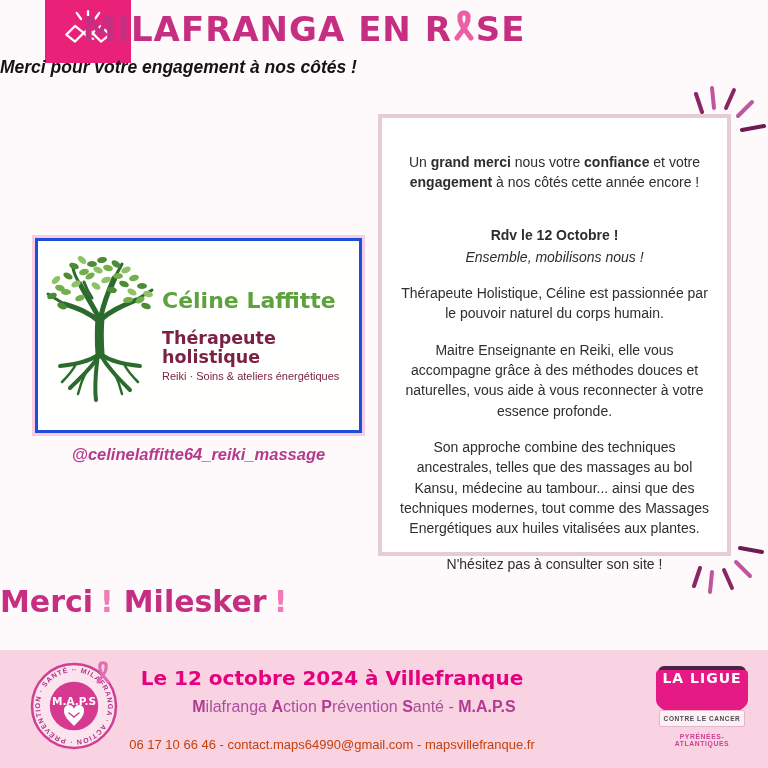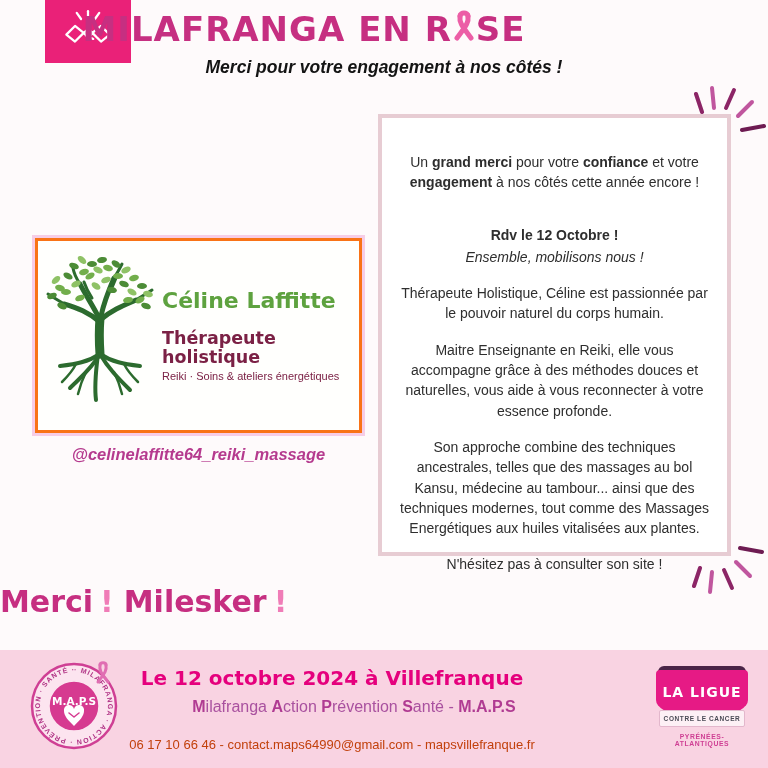--- a/index.html
+++ b/index.html
@@ -12,40 +12,40 @@
 
   
   .badge{left:45px;top:0;width:86px;height:63px;background:#ea2178;
     display:flex;align-items:center;justify-content:center;}
 
   
   .title-row{left:0;top:8px;width:608px;text-align:center;
     font-family:"DejaVu Sans",sans-serif;font-weight:bold;
     font-size:34px;letter-spacing:1px;color:#c62f81;white-space:nowrap;}
   .title-row .ribbon{display:inline-block;vertical-align:-7px;margin:0 -1px;}
-  .subtitle{left:0;top:57px;width:768px;text-align:center;
+  .subtitle{left:0;top:57px;width:768px;text-align:left;
     font-style:italic;font-weight:bold;font-size:17.5px;color:#141414;}
 
   
   .msg-box{left:378px;top:114px;width:353px;height:442px;background:#ffffff;
     border:4px solid #e7ccd3;box-sizing:border-box;
     padding:34px 16px 10px 16px;text-align:center;
     font-size:14px;line-height:1.45;color:#2e2e2e;}
   .msg-box p{margin:0 0 16px 0;}
   .msg-box .tight{margin-bottom:2px;margin-top:32px;}
   .bold{font-weight:bold;}
   .italic{font-style:italic;}
 
   
   .sparkle-top{left:694px;top:82px;}
   .sparkle-bottom{left:692px;top:540px;}
 
   
   .card{left:35px;top:238px;width:327px;height:195px;background:#fffffd;
-    border:3px solid #f97316;outline:3px solid #f7cde6;box-sizing:border-box;
+    border:3px solid #1d4ed8;outline:3px solid #f7cde6;box-sizing:border-box;
     display:flex;align-items:center;padding:4px 2px;}
   .card-tree{flex:0 0 auto;margin-top:-4px;}
   .card-text{margin-left:2px;}
   .card-name{font-family:"DejaVu Sans",sans-serif;font-weight:bold;
     font-size:22px;color:#5ea23f;line-height:1.05;}
   .card-role{font-family:"DejaVu Sans",sans-serif;font-weight:bold;
     font-size:17.5px;color:#7b2145;margin-top:17px;line-height:1.05;}
   .card-services{font-weight:normal;font-size:11px;color:#7b2145;margin-top:4px;}
   .card-phone{font-weight:bold;font-size:13.5px;color:#3b3b3b;margin-top:6px;letter-spacing:0.5px;}
 
@@ -66,21 +66,21 @@
   .footer-org{font-size:16px;color:#a9519f;margin-top:8px;padding-left:44px;}
   .footer-org .ini{font-weight:bold;color:#b03b92;}
   .footer-contact{font-size:13px;color:#c2410c;margin-top:21px;}
   .maps-logo{left:28px;top:10px;}
   .ligue-logo{left:656px;top:16px;width:92px;text-align:center;}
   .ligue-top{position:relative;width:92px;height:48px;}
   .ligue-dark{position:absolute;left:2px;top:0;width:88px;height:34px;
     background:#4a2447;border-radius:6px;}
   .ligue-main{position:absolute;left:0;top:4px;width:92px;height:44px;
     background:#e61a85;border-radius:4px 4px 26px 26px / 4px 4px 14px 14px;
-    display:flex;align-items:center;justify-content:center;}
+    display:flex;align-items:flex-start;justify-content:center;}
   .ligue-main span{font-family:"DejaVu Sans",sans-serif;font-weight:bold;
     color:#ffffff;font-size:14px;letter-spacing:1px;}
   .ligue-band{position:relative;margin:-4px auto 0 auto;width:84px;height:15px;
     background:#fdf0f5;border:1px solid #e3b7cc;border-radius:2px;
     display:flex;align-items:center;justify-content:center;}
   .ligue-band span{font-size:6.5px;font-weight:bold;color:#4a4a55;letter-spacing:0.6px;}
   .ligue-region{margin-top:6px;font-size:6.8px;font-weight:bold;
     color:#cf3f94;letter-spacing:0.6px;}
 </style>
 </head>
@@ -118,21 +118,21 @@
       <line x1="8" y1="30" x2="2" y2="12" stroke="#8c2566"></line>
       <line x1="20" y1="26" x2="18" y2="6" stroke="#c0569e"></line>
       <line x1="32" y1="26" x2="40" y2="8" stroke="#8c2566"></line>
       <line x1="44" y1="34" x2="58" y2="20" stroke="#c0569e"></line>
       <line x1="48" y1="48" x2="70" y2="44" stroke="#6e1b52"></line>
     </g>
   </svg>
 </div>
 
 <div class="abs msg-box">
-  <p><span>Un </span><span class="bold">grand merci</span><span> pour votre </span><span class="bold">confiance</span><span> et votre </span><span class="bold">engagement</span><span> à nos côtés cette année encore !</span></p>
+  <p><span>Un </span><span class="bold">grand merci</span><span> nous votre </span><span class="bold">confiance</span><span> et votre </span><span class="bold">engagement</span><span> à nos côtés cette année encore !</span></p>
   <p class="bold tight">Rdv le 12 Octobre !</p>
   <p class="italic">Ensemble, mobilisons nous !</p>
   <p>Thérapeute Holistique, Céline est passionnée par le pouvoir naturel du corps humain.</p>
   <p>Maitre Enseignante en Reiki, elle vous accompagne grâce à des méthodes douces et naturelles, vous aide à vous reconnecter à votre essence profonde.</p>
   <p>Son approche combine des techniques ancestrales, telles que des massages au bol Kansu, médecine au tambour... ainsi que des techniques modernes, tout comme des Massages Energétiques aux huiles vitalisées aux plantes.</p>
   <p>N'hésitez pas à consulter son site !</p>
 </div>
 
 <div class="abs sparkle-bottom">
   <svg width="72" height="64" viewBox="0 0 72 64">

